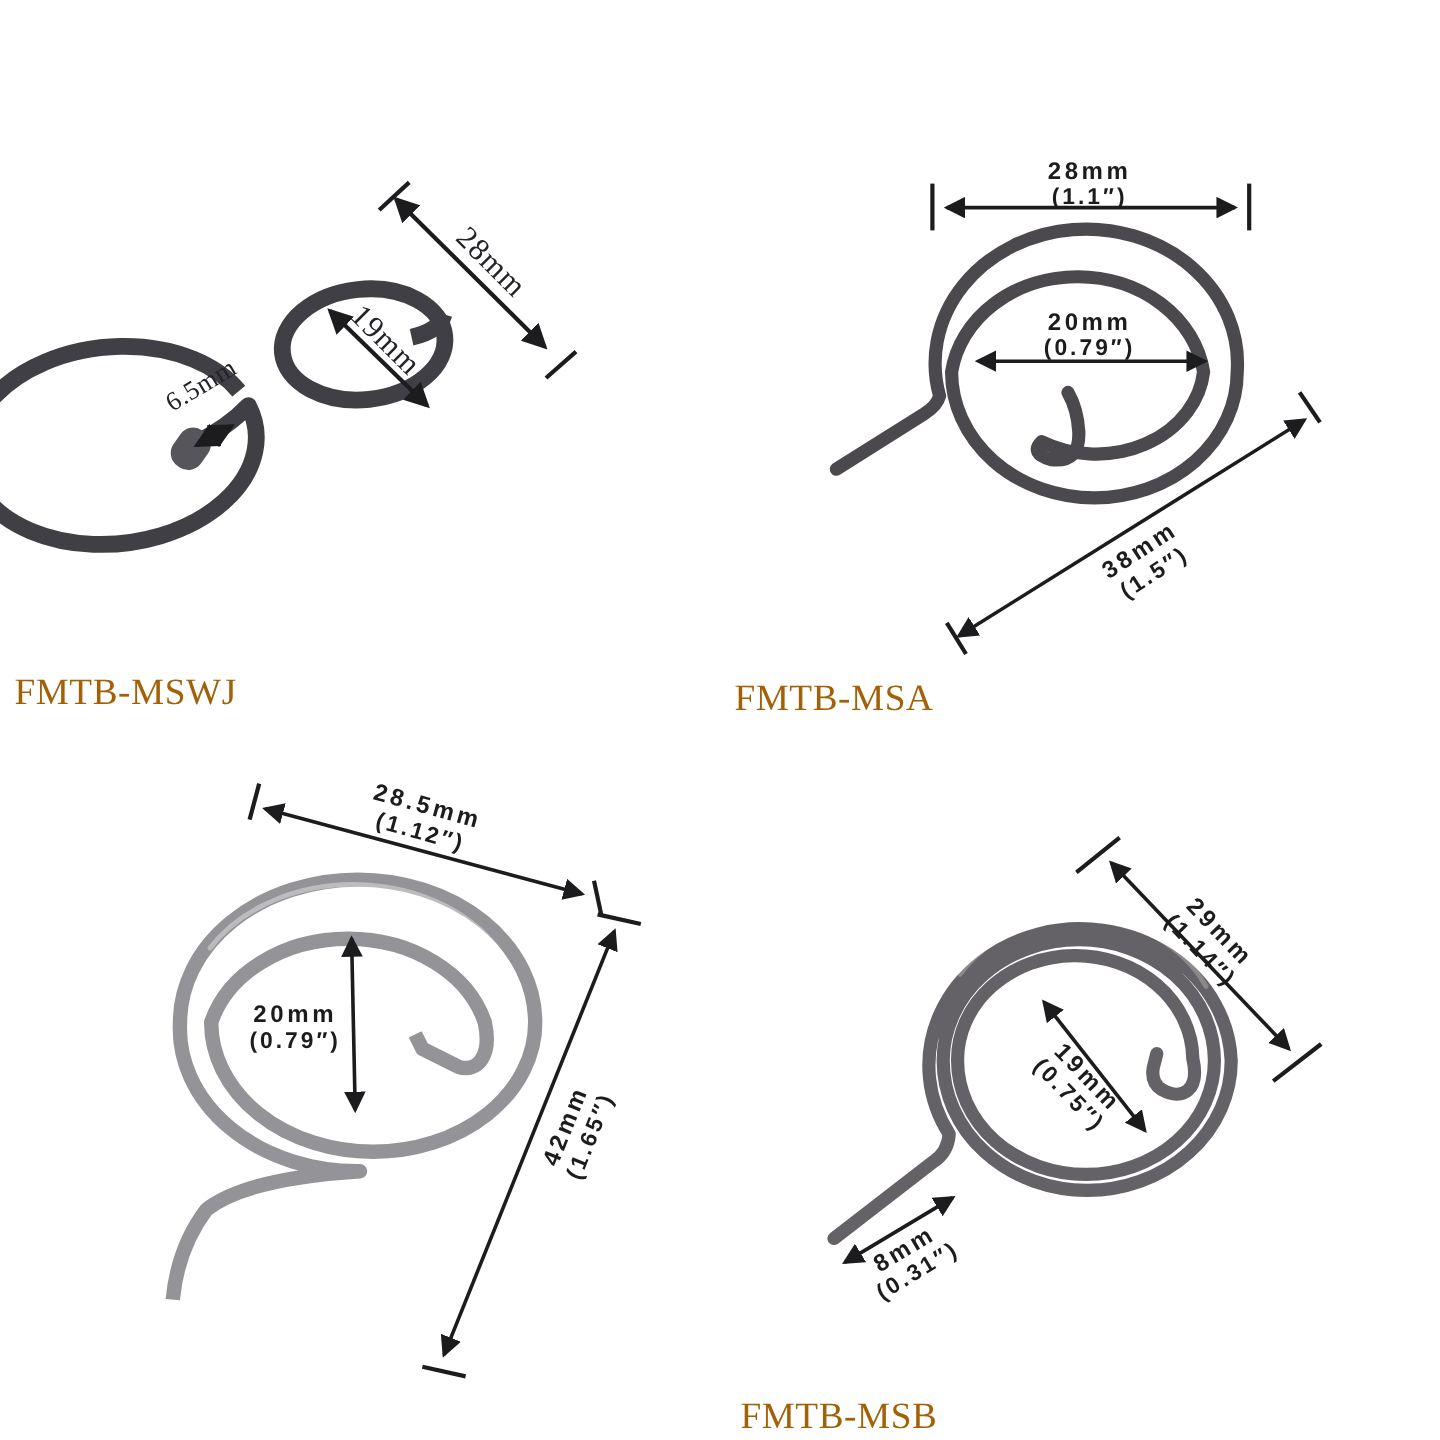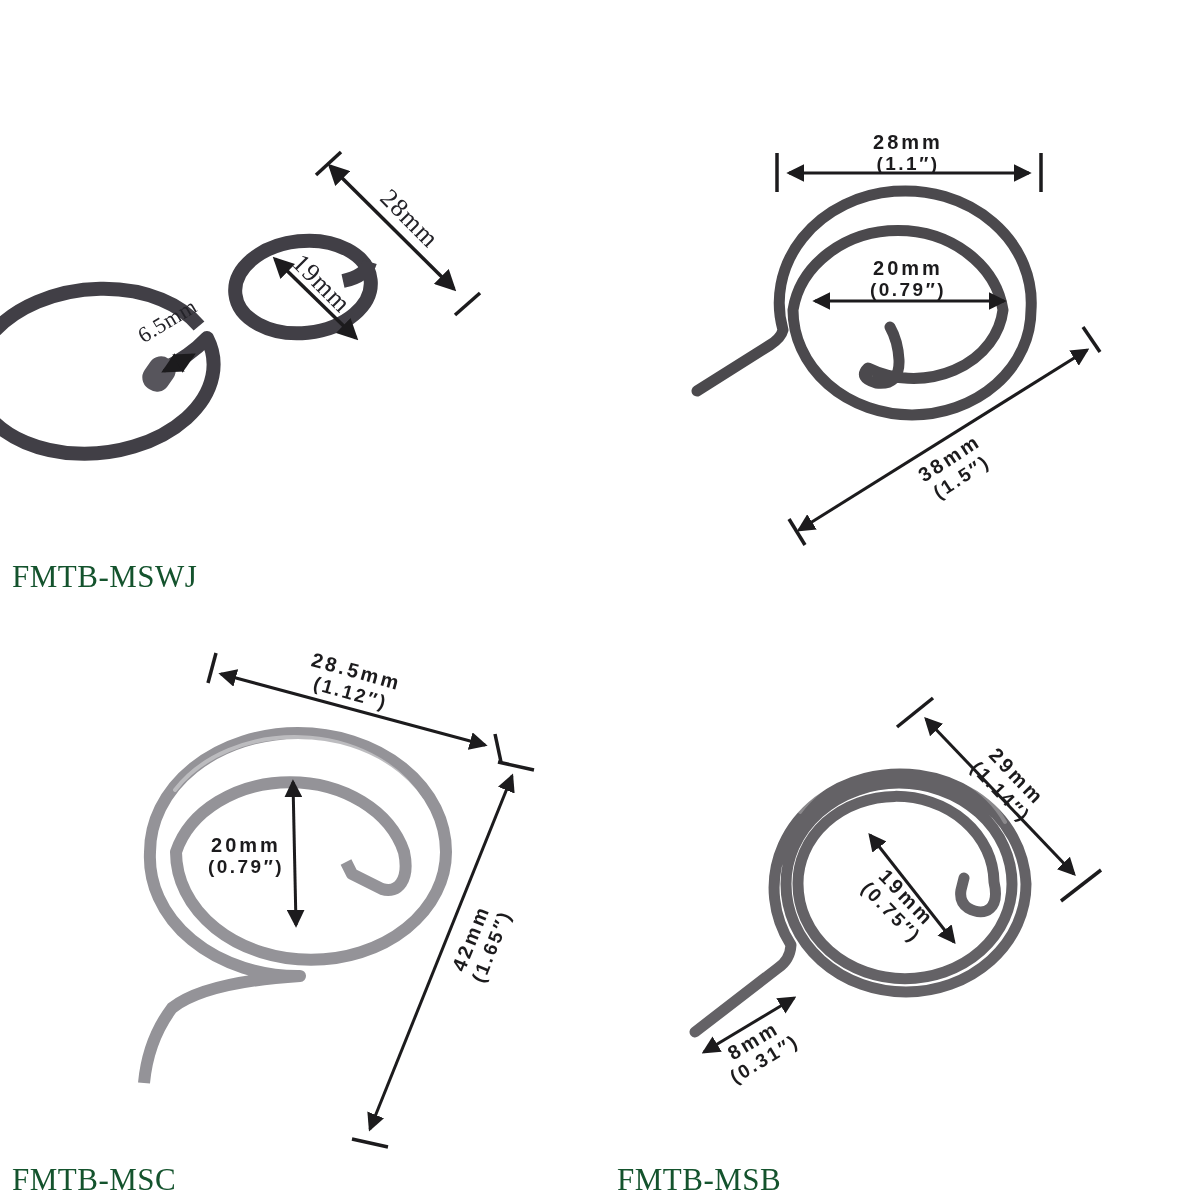--- a/index.html
+++ b/index.html
@@ -2,21 +2,21 @@
 <html><head>
 <meta charset="utf-8">
 <style>
   html,body{margin:0;padding:0;background:#ffffff;}
   .sheet{position:relative;width:1200px;height:1200px;background:#ffffff;overflow:hidden;
          font-family:"Liberation Sans","DejaVu Sans",sans-serif;}
   .quad{position:absolute;width:600px;height:600px;text-decoration:underline;}
   #q1{left:0;top:0;} #q2{left:600px;top:0;} #q3{left:0;top:600px;} #q4{left:600px;top:600px;}
   .quad svg{position:absolute;left:0;top:0;}
   .code-label{position:absolute;font-family:"Liberation Serif","DejaVu Serif",serif;
-              font-size:31px;color:#14532d;letter-spacing:.5px;white-space:nowrap;}
+              font-size:31px;color:#a16207;letter-spacing:.5px;white-space:nowrap;}
   
   .dim{stroke:#1c1b1d;stroke-width:3;fill:none;}
   .dim-thick{stroke:#1c1b1d;stroke-width:3.5;fill:none;}
   .tick{stroke:#1c1b1d;stroke-width:3.5;fill:none;}
   .spring{fill:none;stroke-linejoin:round;}
   .cap-round{stroke-linecap:round;}
   .cap-butt{stroke-linecap:butt;}
   .hl{fill:none;stroke:rgba(255,255,255,.25);stroke-width:4;stroke-linecap:round;}
   text.dsans{font-family:"Liberation Sans","DejaVu Sans",sans-serif;font-weight:700;
              font-size:20px;letter-spacing:3px;fill:#1c1b1d;text-anchor:middle;}
@@ -101,20 +101,21 @@
       <text class="dsans2" x="308" y="296">(0.79″)</text>
 
       <line class="tick" x1="189" y1="519" x2="205" y2="545"></line>
       <line class="tick" x1="483" y1="327" x2="500" y2="352"></line>
       <line class="dim" x1="199" y1="530" x2="487" y2="350" marker-start="url(#ah2)" marker-end="url(#ah2)"></line>
       <g transform="translate(356 468) rotate(-33)">
         <text class="dsans" y="-5">38mm</text>
         <text class="dsans2" y="17">(1.5″)</text>
       </g>
     </svg>
+    <div class="code-label" style="left:12px;top:564px;">FMTB-MSA</div>
   </section>
 
   <section class="quad" id="q3">
     <svg width="600" height="600" viewBox="0 0 600 600">
       <defs>
         <marker id="ah3" viewBox="0 0 10 10" refX="8.5" refY="5" markerWidth="6" markerHeight="6" orient="auto-start-reverse">
           <path d="M0 0 L10 5 L0 10 z" fill="#1c1b1d"></path>
         </marker>
       </defs>
 
@@ -142,21 +143,20 @@
       <text class="dsans2" x="246" y="273">(0.79″)</text>
 
       <line class="tick" x1="498" y1="162" x2="534" y2="170"></line>
       <line class="tick" x1="352" y1="539" x2="388" y2="547"></line>
       <line class="dim" x1="512" y1="176" x2="370" y2="529" marker-start="url(#ah3)" marker-end="url(#ah3)"></line>
       <g transform="translate(481 342) rotate(-68)">
         <text class="dsans" y="-4">42mm</text>
         <text class="dsans2" y="18">(1.65″)</text>
       </g>
     </svg>
-    <div class="code-label" style="left:12px;top:562px;">FMTB-MSC</div>
   </section>
 
   <section class="quad" id="q4">
     <svg width="600" height="600" viewBox="0 0 600 600">
       <defs>
         <marker id="ah4" viewBox="0 0 10 10" refX="8.5" refY="5" markerWidth="6" markerHeight="6" orient="auto-start-reverse">
           <path d="M0 0 L10 5 L0 10 z" fill="#1c1b1d"></path>
         </marker>
       </defs>
 

